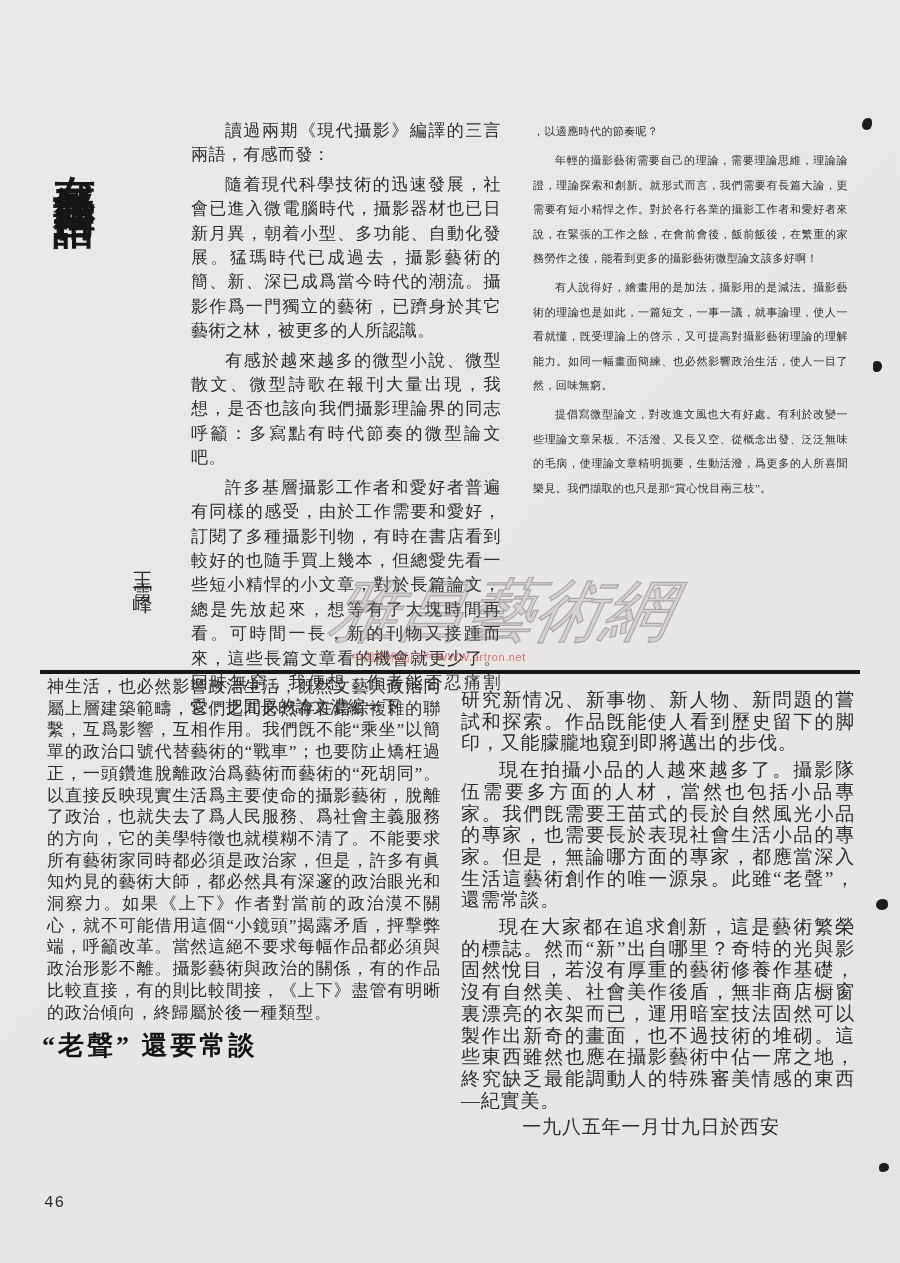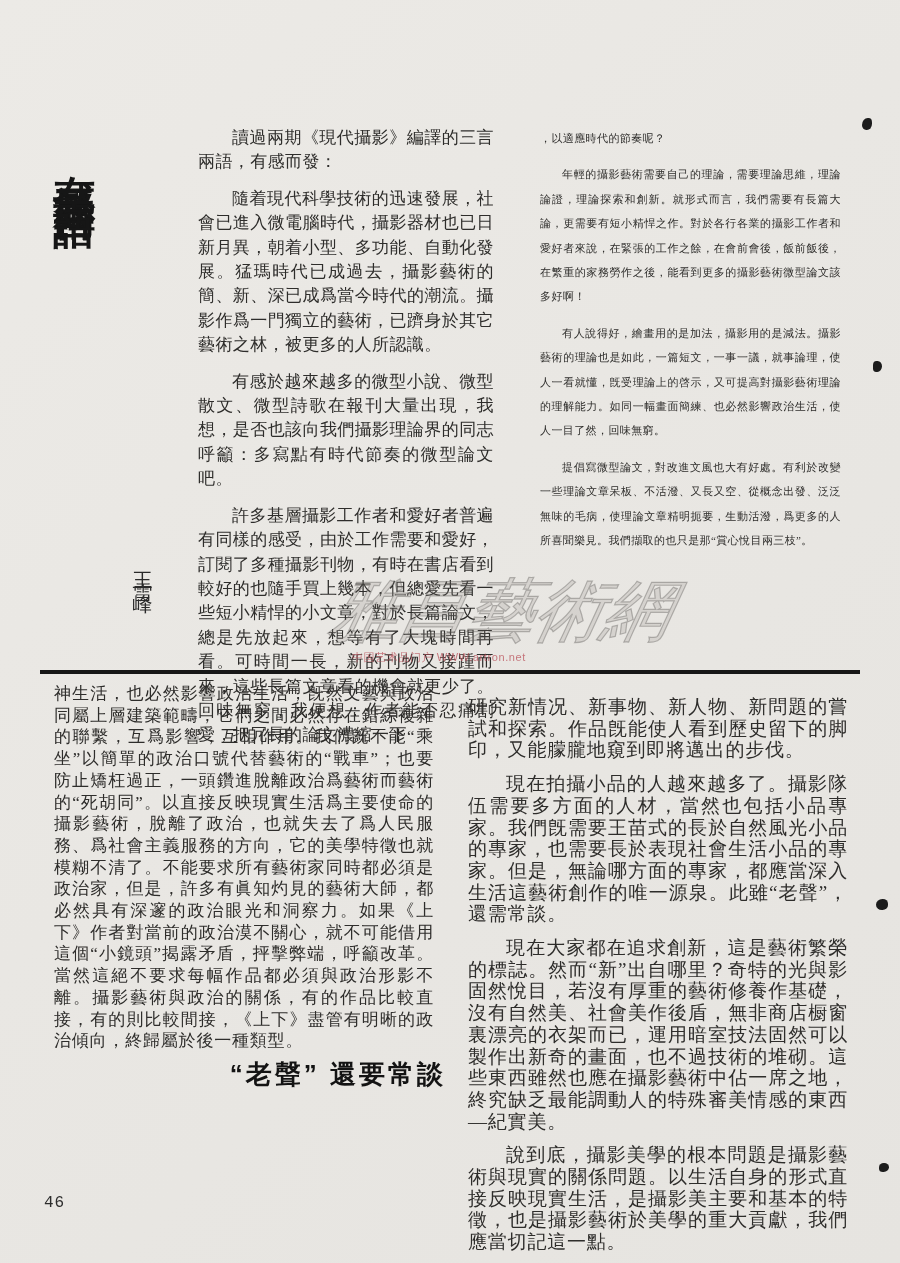--- a/index.html
+++ b/index.html
@@ -19,30 +19,30 @@
     letter-spacing:5px;line-height:1.15;
   }
   .vauthor{
     position:absolute;left:133px;top:556px;
     writing-mode:vertical-rl;
     font-size:20px;color:#2a2a2a;
     letter-spacing:11px;line-height:1;
   }
   
   .col{position:absolute;text-align:justify;}
-  .col p{margin:12px;text-indent:2em;}
+  .col p{margin:5px;text-indent:2em;}
   .col p.cont{text-indent:0;}
   .top-left{left:186px;top:114px;width:320px;font-size:17px;line-height:24.4px;letter-spacing:0.4px;}
   .top-right{left:528px;top:114px;width:325px;font-size:11px;line-height:24.4px;letter-spacing:0.4px;}
   .bottom-left{left:42px;top:671px;width:404px;font-size:17px;line-height:21.7px;letter-spacing:0.8px;}
   .bottom-right{left:456px;top:684px;width:404px;font-size:19px;line-height:21.7px;letter-spacing:0.8px;}
   .section-heading{
-    font-family:Liberation Sans, sans-serif;
+    font-family:Liberation Serif, serif;
     font-size:26px;font-weight:700;color:#131313;
-    letter-spacing:3px;margin:12px 0 10px 8px;text-indent:0;text-align:right;
+    letter-spacing:3px;margin:12px 0 10px 0;text-indent:0;text-align:left;
   }
   .dateline{text-align:center;padding-right:14px;margin-top:0;}
   
   .divider{
     position:absolute;left:40px;top:670px;width:820px;height:4px;
     background:#171717;
   }
   
   .pageno{
     position:absolute;left:44px;top:1194px;
@@ -101,21 +101,20 @@
 
   <div class="col bottom-left">
     <p class="cont">神生活，也必然影響政治生活，旣然文藝與政治同屬上層建築範疇，它們之間必然存在錯綜複雜的聯繫，互爲影響，互相作用。我們旣不能“乘坐”以簡單的政治口號代替藝術的“戰車”；也要防止矯枉過正，一頭鑽進脫離政治爲藝術而藝術的“死胡同”。以直接反映現實生活爲主要使命的攝影藝術，脫離了政治，也就失去了爲人民服務、爲社會主義服務的方向，它的美學特徵也就模糊不清了。不能要求所有藝術家同時都必須是政治家，但是，許多有眞知灼見的藝術大師，都必然具有深邃的政治眼光和洞察力。如果《上下》作者對當前的政治漠不關心，就不可能借用這個“小鏡頭”揭露矛盾，抨擊弊端，呼籲改革。當然這絕不要求每幅作品都必須與政治形影不離。攝影藝術與政治的關係，有的作品比較直接，有的則比較間接，《上下》盡管有明晰的政治傾向，終歸屬於後一種類型。</p>
     <h2 class="section-heading">“老聲” 還要常談</h2>
   </div>
 
   <div class="col bottom-right">
     <p class="cont">研究新情况、新事物、新人物、新問題的嘗試和探索。作品旣能使人看到歷史留下的脚印，又能朦朧地窺到即將邁出的步伐。</p>
     <p>現在拍攝小品的人越來越多了。攝影隊伍需要多方面的人材，當然也包括小品專家。我們旣需要王苗式的長於自然風光小品的專家，也需要長於表現社會生活小品的專家。但是，無論哪方面的專家，都應當深入生活這藝術創作的唯一源泉。此雖“老聲”，還需常談。</p>
     <p>現在大家都在追求創新，這是藝術繁榮的標誌。然而“新”出自哪里？奇特的光與影固然悅目，若沒有厚重的藝術修養作基礎，沒有自然美、社會美作後盾，無非商店橱窗裏漂亮的衣架而已，運用暗室技法固然可以製作出新奇的畫面，也不過技術的堆砌。這些東西雖然也應在攝影藝術中佔一席之地，終究缺乏最能調動人的特殊審美情感的東西—紀實美。</p>
-    <p>說到底，攝影美學的根本問題是攝影藝術與現實的關係問題。以生活自身的形式直接反映現實生活，是攝影美主要和基本的特徵，也是攝影藝術於美學的重大貢獻，我們應當切記這一點。</p>
     <div class="dateline">一九八五年一月廿九日於西安</div>
   </div>
 
   <div class="watermark">
     <div class="wm-callig">雅昌藝術網</div>
     <div class="wm-sub">中国艺术品门户 WWW.artron.net</div>
   </div>
 
   <div class="pageno">46</div>
 

